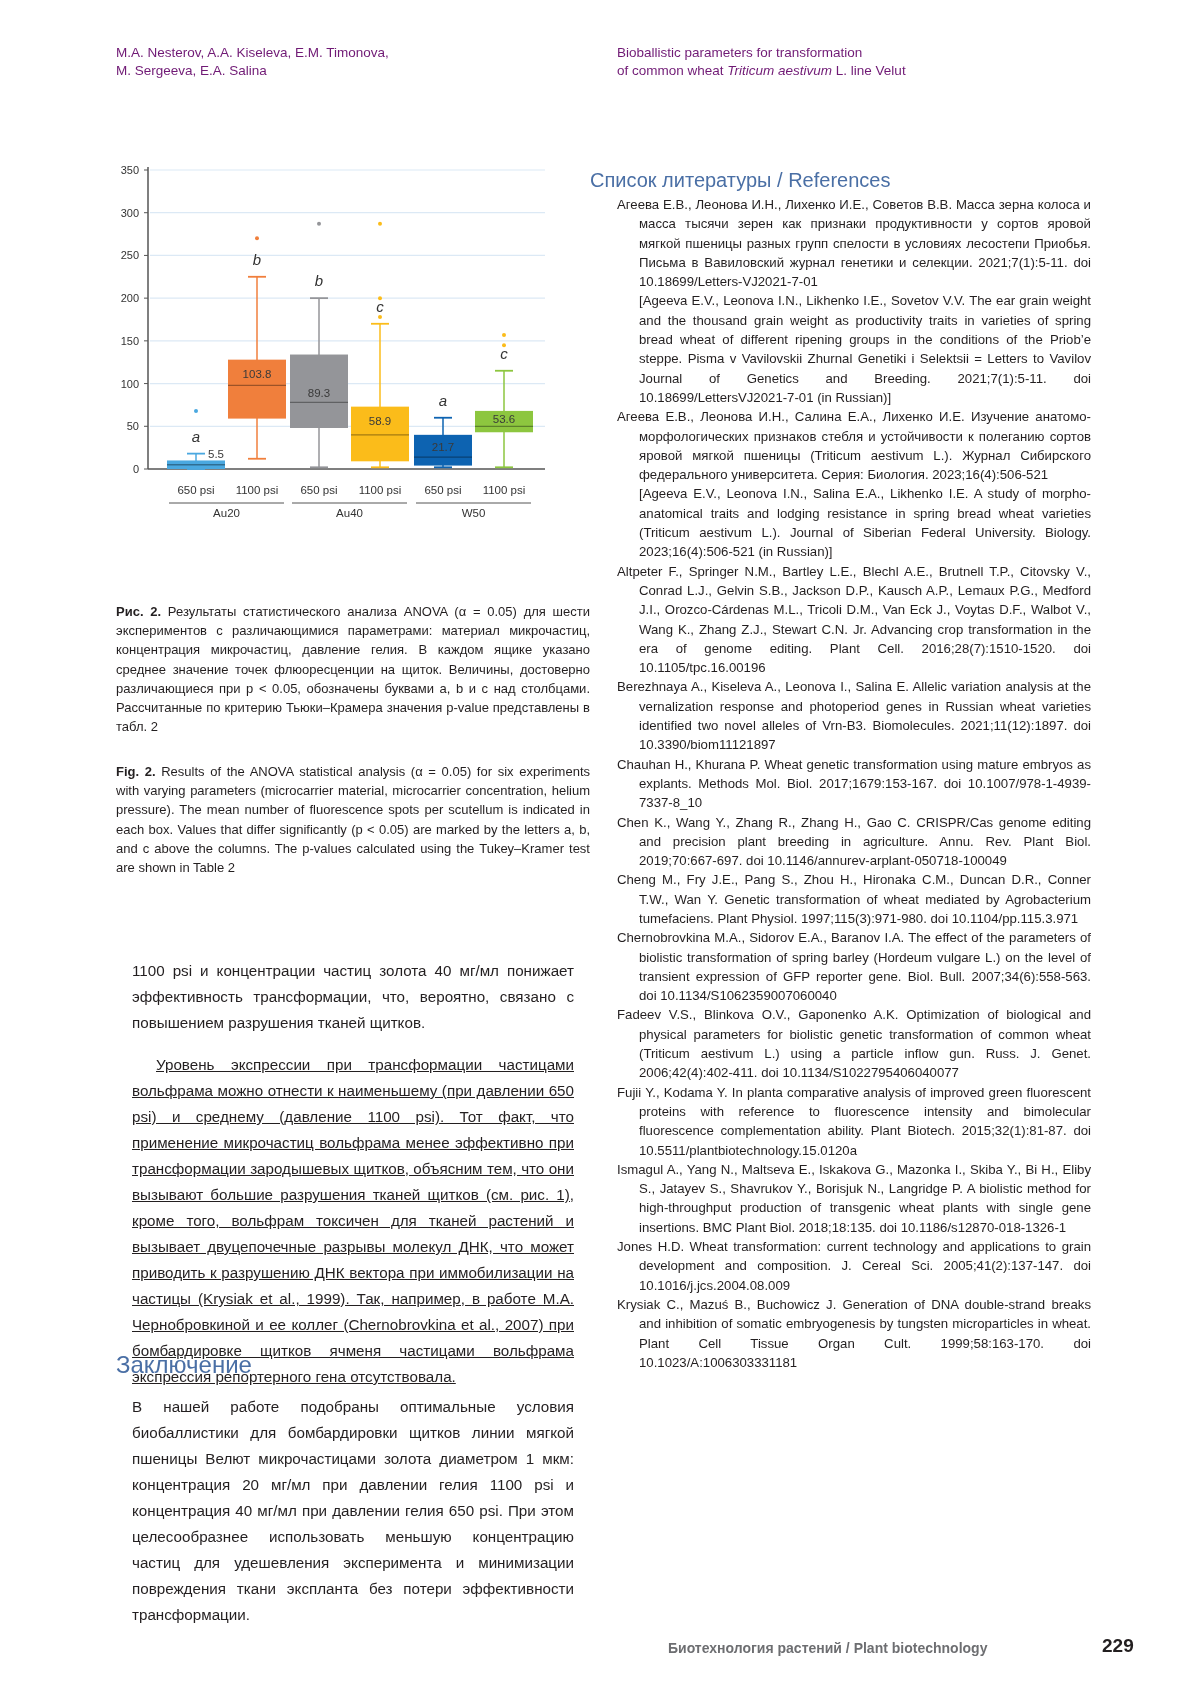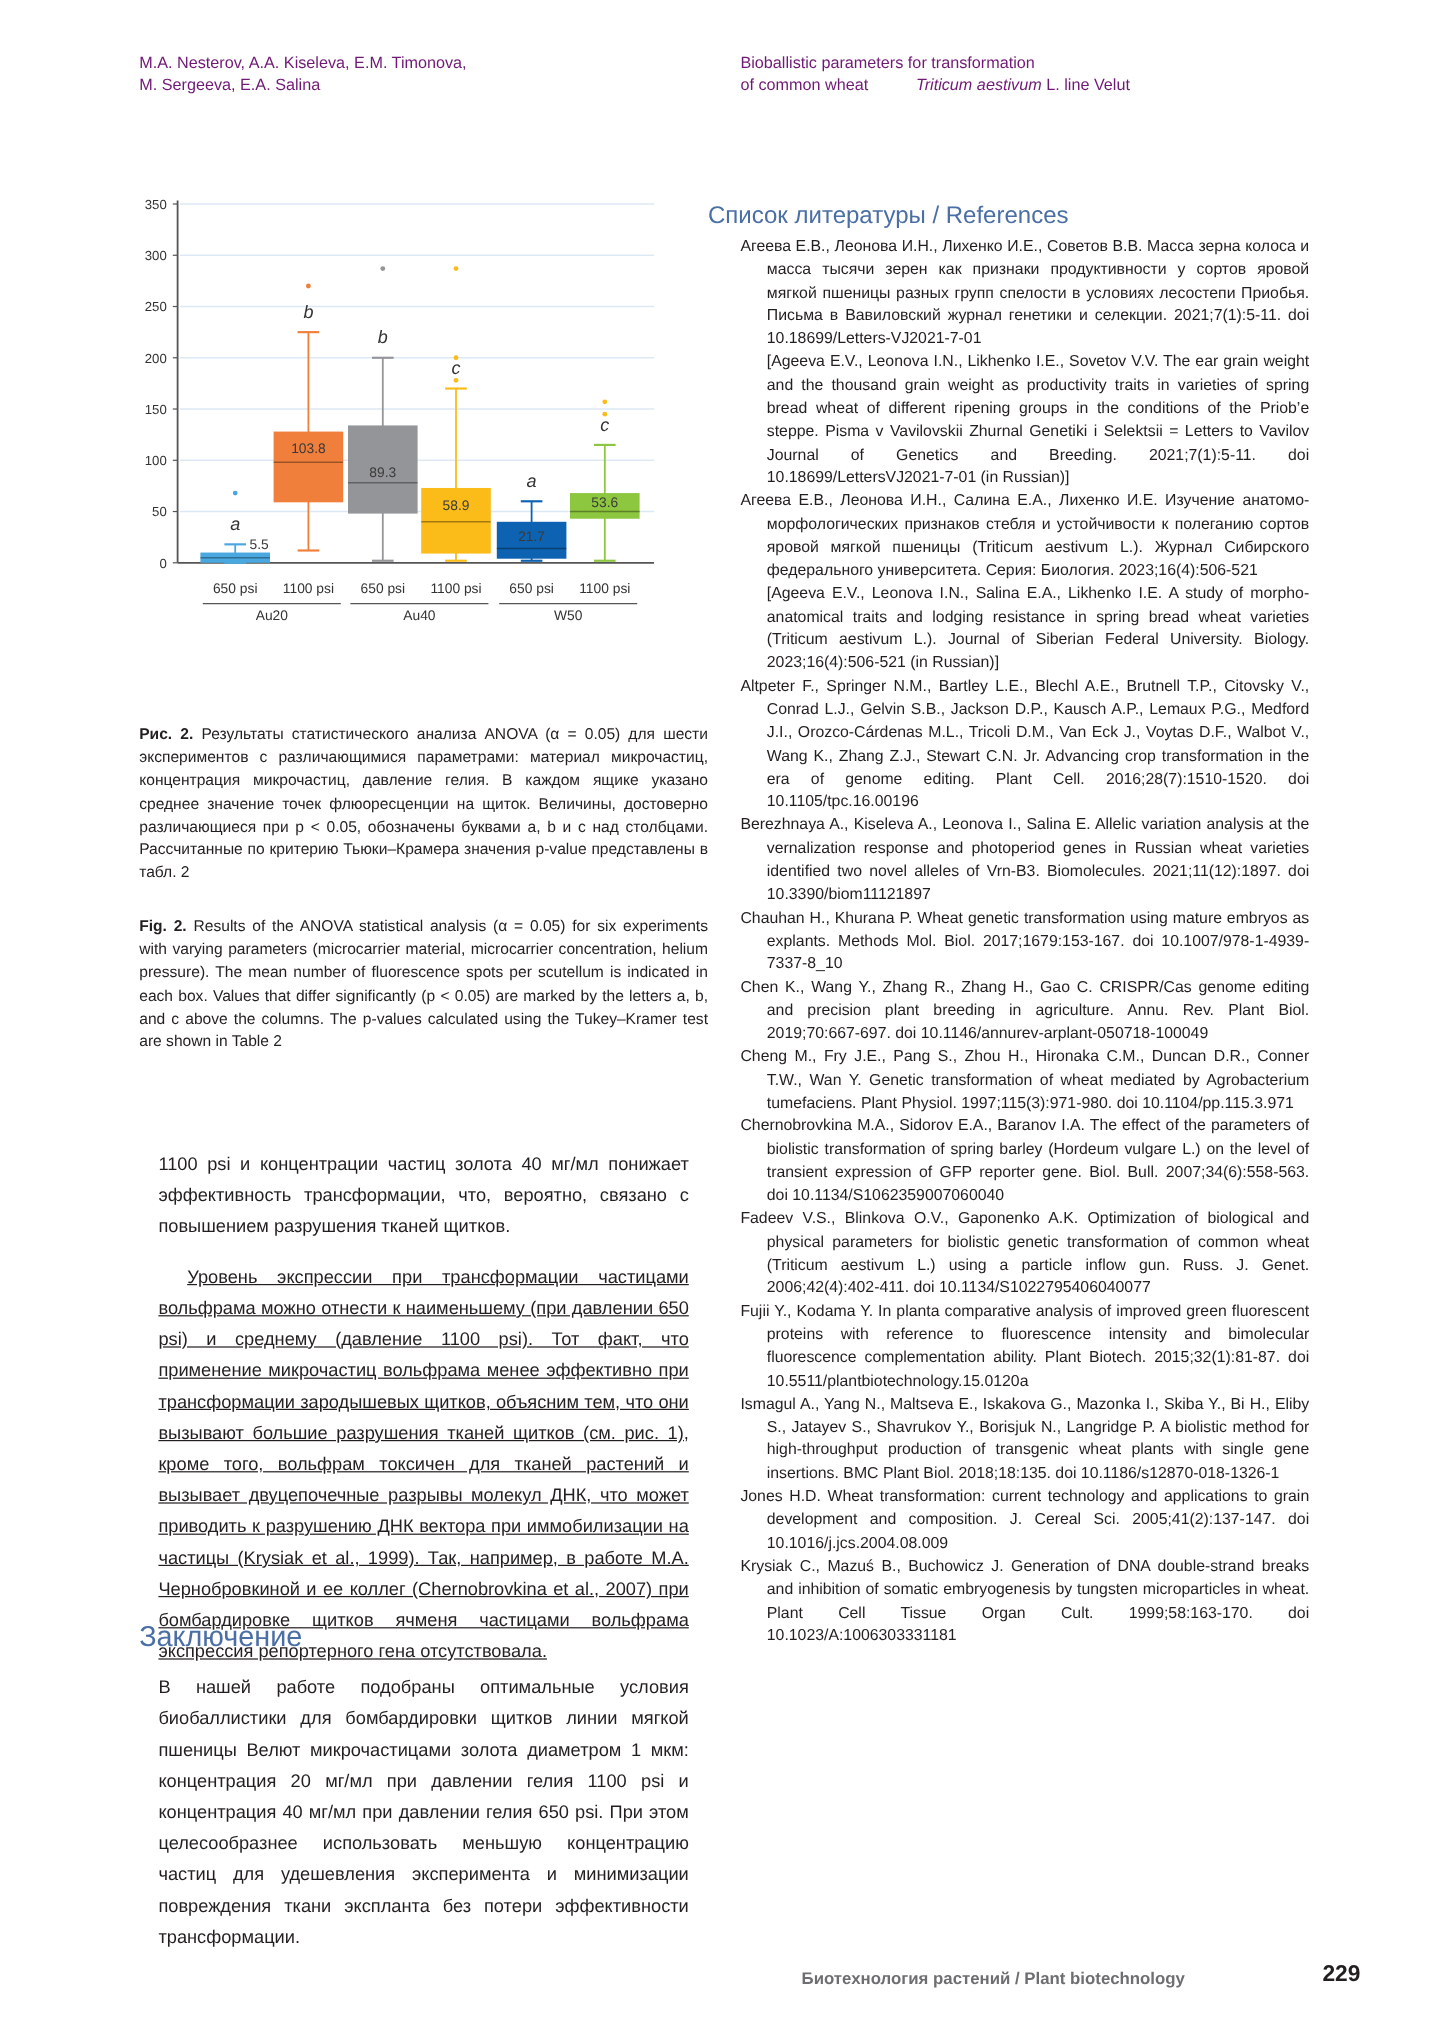--- a/index.html
+++ b/index.html
@@ -2,21 +2,21 @@
 <html><head>
 <meta charset="utf-8">
 <style>
   html, body { margin: 0; padding: 0; background: #ffffff; }
   body { width: 1200px; height: 1697px; position: relative; overflow: hidden;
          font-family: "DejaVu Sans", "Liberation Sans", sans-serif; color: #231f20; }
   .hdr { position: absolute; top: 44px; font-size: 13.5px; line-height: 18px; color: #701a75;
          font-family: "Liberation Sans", sans-serif; }
   .hdr-left { left: 116px; }
   .hdr-right { left: 617px; }
-  .hdr i { font-style: italic; margin-left: 36px; }
+  .hdr i { font-style: italic; }
 
   #chart { position: absolute; left: 100px; top: 160px; width: 500px; height: 420px; }
   #chart text { font-family: "Liberation Sans", sans-serif; }
 
   .caption { position: absolute; left: 116px; width: 474px; font-size: 13px; line-height: 19.2px;
              text-align: justify; font-family: "Liberation Sans", sans-serif; color: #231f20; }
   .caption b { font-weight: bold; }
   .cap-ru { top: 602px; }
   .cap-en { top: 762px; }
 

